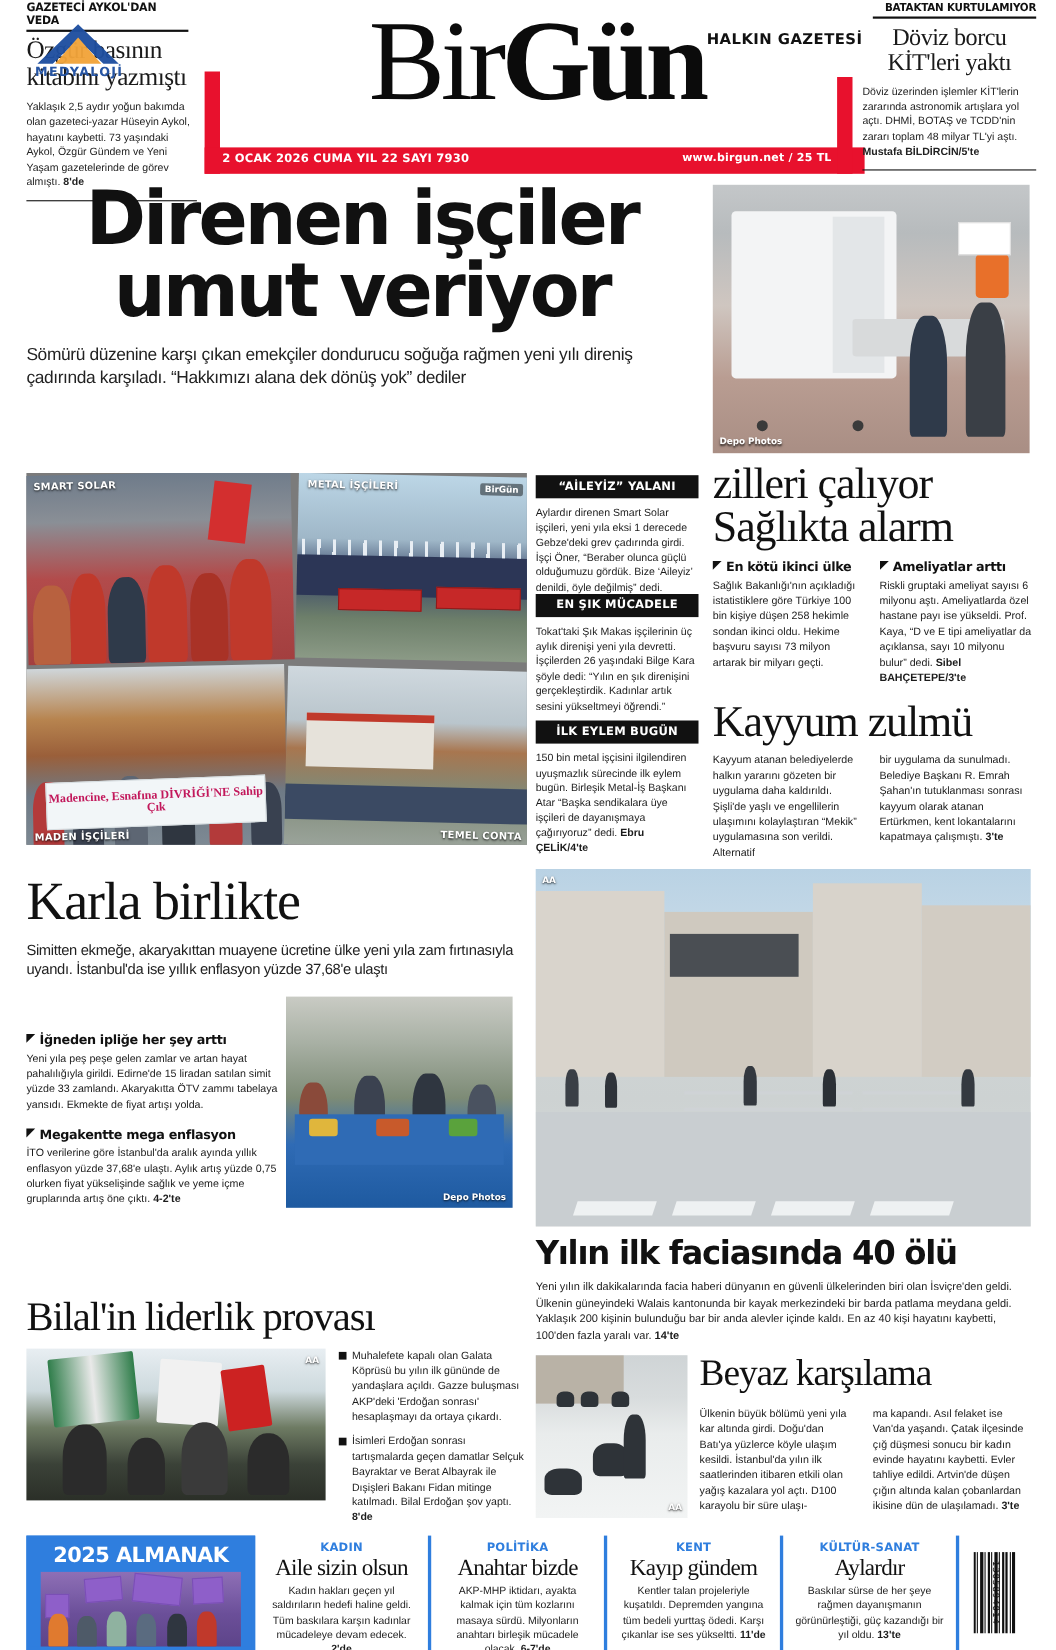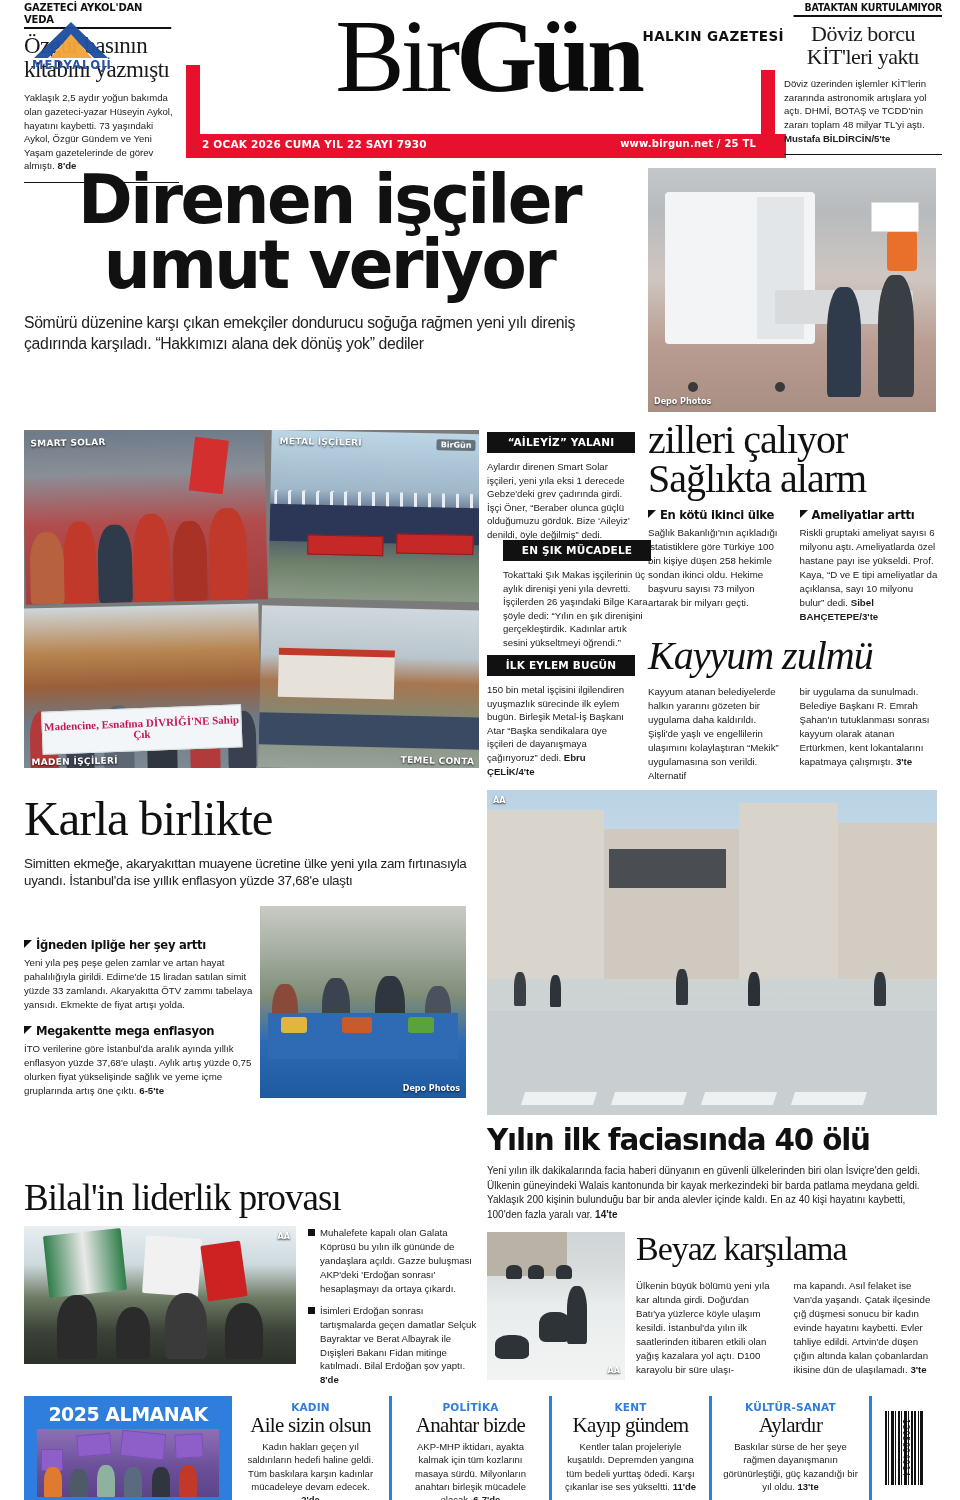--- a/index.html
+++ b/index.html
@@ -356,21 +356,21 @@
         <div class="subhead">
             <span class="tri"></span>
             <span>Ameliyatlar arttı</span>
           </div>
         <div class="col-body"><span>Riskli gruptaki ameliyat sayısı 6 milyonu aştı. Ameliyatlarda özel hastane payı ise yükseldi. Prof. Kaya, “D ve E tipi ameliyatlar da açıklansa, sayı 10 milyonu bulur” dedi.</span> <b>Sibel BAHÇETEPE/3'te</b></div>
       </div>
     </div>
   </div>
 
   <div class="kayyum">
-    <div class="serif-head" style="font-size:40px;font-style:italic;">Kayyum zulmü</div>
+    <div class="serif-head" style="font-size:40px;">Kayyum zulmü</div>
     <div class="two-col">
       <div>
         <div class="col-body" style="margin-top:0;">Kayyum atanan belediyelerde halkın yararını gözeten bir uygulama daha kaldırıldı. Şişli'de yaşlı ve engellilerin ulaşımını kolaylaştıran “Mekik” uygulamasına son verildi. Alternatif</div>
       </div>
       <div>
         <div class="col-body" style="margin-top:0;"><span>bir uygulama da sunulmadı. Belediye Başkanı R. Emrah Şahan'ın tutuklanması sonrası kayyum olarak atanan Ertürkmen, kent lokantalarını kapatmaya çalışmıştı.</span> <b>3'te</b></div>
       </div>
     </div>
   </div>
 
@@ -414,21 +414,21 @@
       <div style="position:absolute;left:8%;top:26%;width:52%;height:30%;background:#e6e2da;border-top:7px solid #c0392b;"></div>
       <div style="position:absolute;left:0;top:66%;width:100%;height:20%;background:#3b4a63;"></div>
       <div class="cap" style="right:8px;bottom:6px;top:auto;">TEMEL CONTA</div>
     </div>
   </div>
 
   <div class="sidebox" style="top:432px;">
     <div class="sb-title">“AİLEYİZ” YALANI</div>
     <div class="sb-body">Aylardır direnen Smart Solar işçileri, yeni yıla eksi 1 derecede Gebze'deki grev çadırında girdi. İşçi Öner, “Beraber olunca güçlü olduğumuzu gördük. Bize ‘Aileyiz’ denildi, öyle değilmiş” dedi.</div>
   </div>
-  <div class="sidebox" style="top:540px;margin-left:16px;">
+  <div class="sidebox" style="top:540px;">
     <div class="sb-title">EN ŞIK MÜCADELE</div>
     <div class="sb-body">Tokat'taki Şık Makas işçilerinin üç aylık direnişi yeni yıla devretti. İşçilerden 26 yaşındaki Bilge Kara şöyle dedi: “Yılın en şık direnişini gerçekleştirdik. Kadınlar artık sesini yükseltmeyi öğrendi.”</div>
   </div>
   <div class="sidebox" style="top:655px;">
     <div class="sb-title">İLK EYLEM BUGÜN</div>
     <div class="sb-body"><span>150 bin metal işçisini ilgilendiren uyuşmazlık sürecinde ilk eylem bugün. Birleşik Metal-İş Başkanı Atar “Başka sendikalara üye işçileri de dayanışmaya çağırıyoruz” dedi.</span> <b>Ebru ÇELİK/4'te</b></div>
   </div>
 
   <div class="karla">
     <div class="serif-head" style="font-size:49px;">Karla birlikte</div>
@@ -437,21 +437,21 @@
       <div class="karla-text">
         <div class="subhead">
             <span class="tri"></span>
             <span>İğneden ipliğe her şey arttı</span>
           </div>
         <div class="col-body">Yeni yıla peş peşe gelen zamlar ve artan hayat pahalılığıyla girildi. Edirne'de 15 liradan satılan simit yüzde 33 zamlandı. Akaryakıtta ÖTV zammı tabelaya yansıdı. Ekmekte de fiyat artışı yolda.</div>
         <div class="subhead" style="margin-top:12px;">
             <span class="tri"></span>
             <span>Megakentte mega enflasyon</span>
           </div>
-        <div class="col-body"><span>İTO verilerine göre İstanbul'da aralık ayında yıllık enflasyon yüzde 37,68'e ulaştı. Aylık artış yüzde 0,75 olurken fiyat yükselişinde sağlık ve yeme içme gruplarında artış öne çıktı.</span> <b>6-5'te</b></div>
+        <div class="col-body"><span>İTO verilerine göre İstanbul'da aralık ayında yıllık enflasyon yüzde 37,68'e ulaştı. Aylık artış yüzde 0,75 olurken fiyat yükselişinde sağlık ve yeme içme gruplarında artış öne çıktı.</span> <b>4-2'te</b></div>
       </div>
       <div class="karla-photo">
         <div class="person" style="left:6%;width:26px;height:64px;background:#8a4a3a;"></div>
         <div class="person" style="left:30%;width:28px;height:70px;background:#3b4250;"></div>
         <div class="person" style="left:56%;width:30px;height:72px;background:#2f3640;"></div>
         <div class="person" style="left:80%;width:26px;height:62px;background:#4a5260;"></div>
         <div class="stall"></div>
         <div class="veg" style="left:10%;top:58%;width:26px;height:16px;background:#e0b63c;"></div>
         <div class="veg" style="left:40%;top:58%;width:30px;height:16px;background:#c85a2b;"></div>
         <div class="veg" style="left:72%;top:58%;width:26px;height:16px;background:#5aa23c;"></div>

